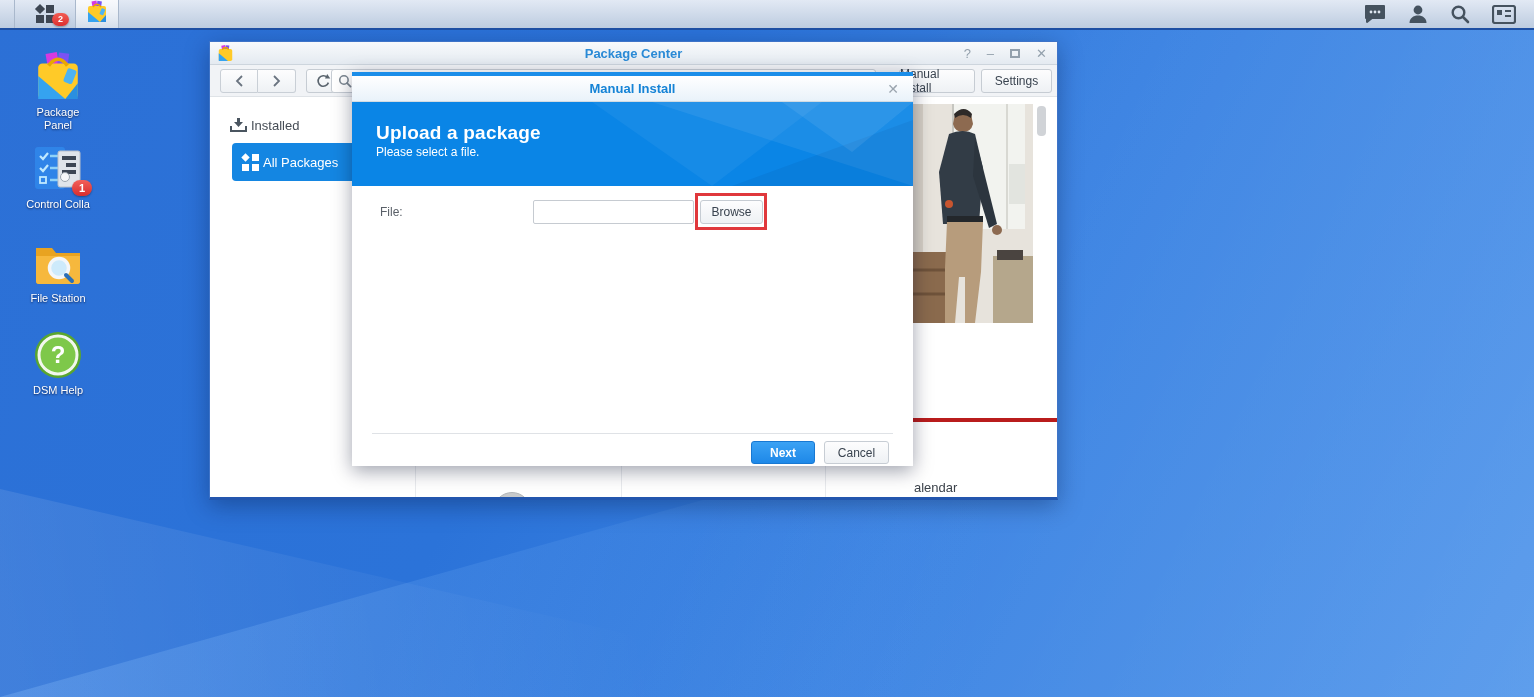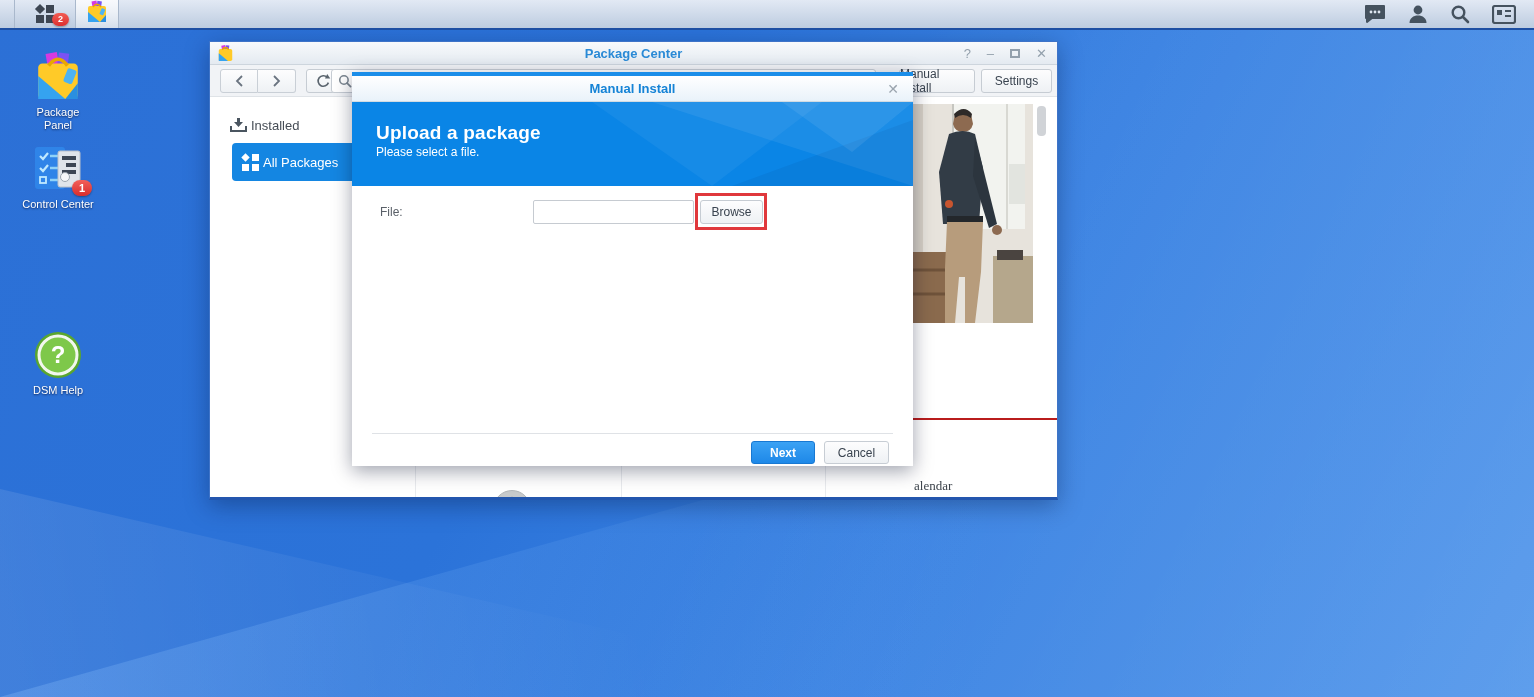--- a/index.html
+++ b/index.html
@@ -84,21 +84,21 @@
   #side-installed { top:14px; height:28px; }
   #side-all { top:46px; height:38px; background:#1486e2; border-radius:4px; color:#fff;margin-left:12px; }
   .ap-grid { position:relative; width:17px; height:17px; }
   .ap-grid i { position:absolute; width:7px; height:7px; background:#fff; }
   .ap-grid i.d { transform:rotate(45deg) scale(.85); left:0; top:0; }
   .ap-grid i.s1 { right:0; top:0; } .ap-grid i.s2 { left:0; bottom:0; } .ap-grid i.s3 { right:0; bottom:0; }
 
   #spotlight-photo { position:absolute; left:699px; top:7px; width:124px; height:219px; overflow:hidden; }
   #pc-scroll { position:absolute; right:11px; top:9px; width:9px; height:30px; background:#d0d3d7; border-radius:4px; }
 
-  #cards-row { position:absolute; left:206px; right:0; top:321px; bottom:0; background:#fff; border-top:2px solid #b91c1c;font-family:Liberation Serif, serif; }
+  #cards-row { position:absolute; left:206px; right:0; top:321px; bottom:0; background:#fff; border-top:4px solid #b91c1c; }
   .card-sep { position:absolute; top:0; bottom:0; width:1px; background:#e9ebee; }
   .pkg-partial-circle { position:absolute; left:77px; top:70px; width:38px; height:38px; border-radius:50%;
     background:radial-gradient(circle at 50% 40%, #8a8d90 30%, #c7c9cb 32%, #c7c9cb 70%, #9fa2a5 72%);
     border:1px solid #b2b5b8; }
   .card-title { position:absolute; left:498px; top:58px; font-size:13px; color:#3c434b; }
   .card-sub { position:absolute; left:498px; top:77px; font-size:11px; color:#9aa1a8; }
 
   
   #dlg { position:absolute; left:352px; top:72px; width:561px; height:394px; z-index:50;
     background:#fff; box-shadow:0 5px 18px rgba(0,10,40,.38); }
@@ -222,23 +222,34 @@
         <rect x="8" y="33" width="6" height="6" fill="none" stroke="#bfe9ff" stroke-width="1.8"></rect>
           <line x1="18" y1="36" x2="28" y2="36" stroke="#8fd2f8" stroke-width="2.5"></line>
         <rect x="26" y="7" width="22" height="36" rx="2" fill="#dfe4ea" stroke="#b9c0c9"></rect>
         <rect x="30" y="12" width="14" height="4" fill="#3c4654"></rect>
           <rect x="34" y="19" width="10" height="4" fill="#3c4654"></rect>
           <rect x="30" y="26" width="14" height="4" fill="#3c4654"></rect>
         <circle cx="33" cy="33" r="4.5" fill="#f5f7f9" stroke="#9aa4ae"></circle>
       </svg>
       <span class="ic-badge">1</span>
     </div>
-    <div class="lbl">Control Center</div>
-  </div>
-
+    <div class="lbl">Control Colla</div>
+  </div>
+
+  <div class="desk-icon" style="top:238px">
+    <div class="ic">
+      <svg width="52" height="50" viewBox="0 0 52 50">
+        <path d="M4 10 h16 l4 5 h24 v28 a3 3 0 0 1 -3 3 h-38 a3 3 0 0 1 -3 -3 z" fill="#e8a321"></path>
+        <path d="M4 18 h44 v25 a3 3 0 0 1 -3 3 h-38 a3 3 0 0 1 -3 -3 z" fill="#f6b83d"></path>
+        <circle cx="27" cy="30" r="9.5" fill="#cdeafb" stroke="#f3f6f9" stroke-width="3.5"></circle>
+        <line x1="34" y1="37" x2="40" y2="43" stroke="#2a6fb8" stroke-width="4" stroke-linecap="round"></line>
+      </svg>
+    </div>
+    <div class="lbl">File Station</div>
+  </div>
 
   <div class="desk-icon" style="top:330px">
     <div class="ic">
       <svg width="50" height="50" viewBox="0 0 50 50">
         <circle cx="25" cy="25" r="23" fill="#5aa62e"></circle>
         <circle cx="25" cy="25" r="19" fill="#7ec84a" stroke="#f2f7ee" stroke-width="3"></circle>
         <text x="25" y="33" font-size="24" font-weight="bold" fill="#fff" text-anchor="middle" font-family="Liberation Sans, sans-serif">?</text>
       </svg>
     </div>
     <div class="lbl">DSM Help</div>

